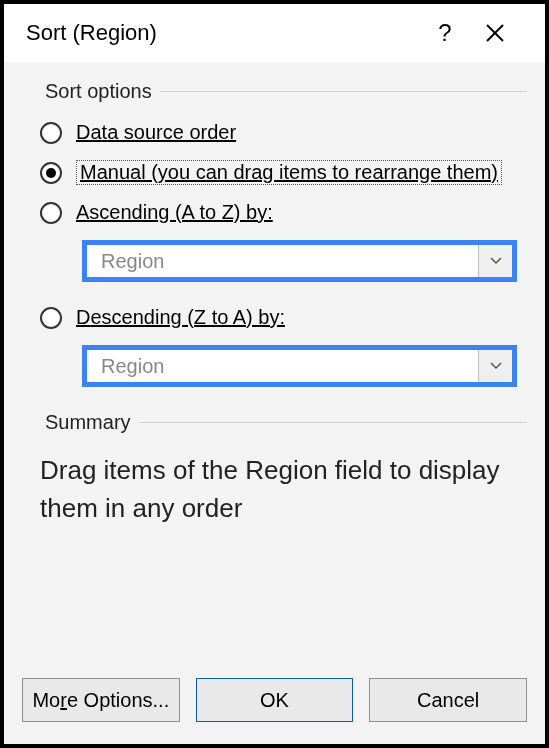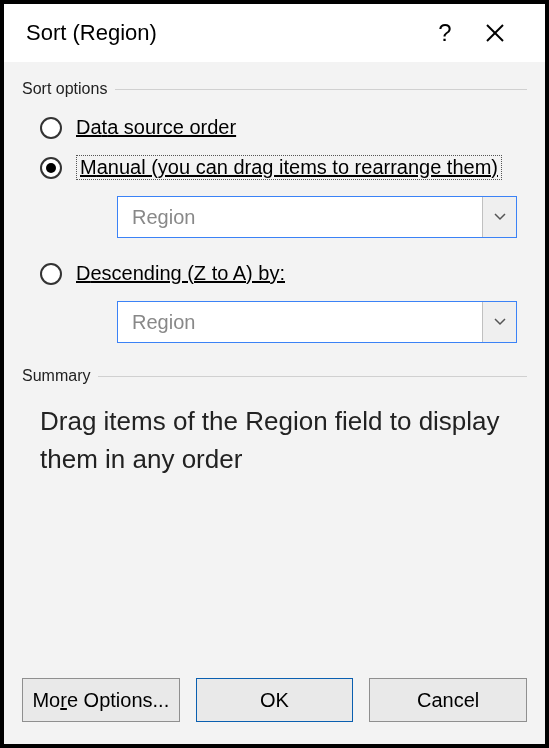--- a/index.html
+++ b/index.html
@@ -47,23 +47,24 @@
     margin:0 auto;
   }
   .content {
     flex: 1;
     padding: 18px 18px 0 18px;
     overflow: hidden;
   }
   .group-header {
     display: flex;
     align-items: center;
-    font-size: 16px;
+    font-size: 20px;
     color: #222;
     margin-bottom: 18px;
+    margin-left: 23px;
   }
   .group-header .line {
     flex: 1;
     height: 1px;
     background: #d0d0d0;
     margin-left: 8px;
   }
   .radio-row {
     display: flex;
     align-items: center;
@@ -95,23 +96,23 @@
   }
   .radio-label {
     cursor: pointer;
   }
   .selected-label {
     border: 1px dotted #555;
     padding: 0 3px;
   }
   .u { text-decoration: underline; }
   .dropdown {
-    margin: 8px 10px 24px 95px;
+    margin: 8px 10px 24px 60px;
     height: 42px;
-    border: 1px solid #3b82f6;
+    border: 5px solid #3b82f6;
     background: #fff;
     display: flex;
     align-items: center;
     padding: 0 0 0 14px;
     font-size: 20px;
     color: #888;
     cursor: default;
     position: relative;
   }
   .dropdown .dd-btn {
@@ -183,20 +184,24 @@
     <div class="radio-row">
       <span class="radio"></span>
       <span class="radio-label"><span>Da</span><span class="u">t</span><span>a source order</span></span>
     </div>
 
     <div class="radio-row">
       <span class="radio selected"></span>
       <span class="radio-label selected-label"><span class="u">M</span><span>anual (you can drag items to rearrange them)</span></span>
     </div>
 
+    <div class="radio-row">
+      <span class="radio"></span>
+      <span class="radio-label"><span class="u">A</span><span>scending (A to Z) by:</span></span>
+    </div>
 
     <div class="dropdown">
       <span>Region</span>
       <span class="dd-btn">
         <svg width="14" height="10" viewBox="0 0 14 10">
             <polyline points="2,2 7,7 12,2" fill="none" stroke="#555" stroke-width="1.5"></polyline>
           </svg>
       </span>
     </div>
 

